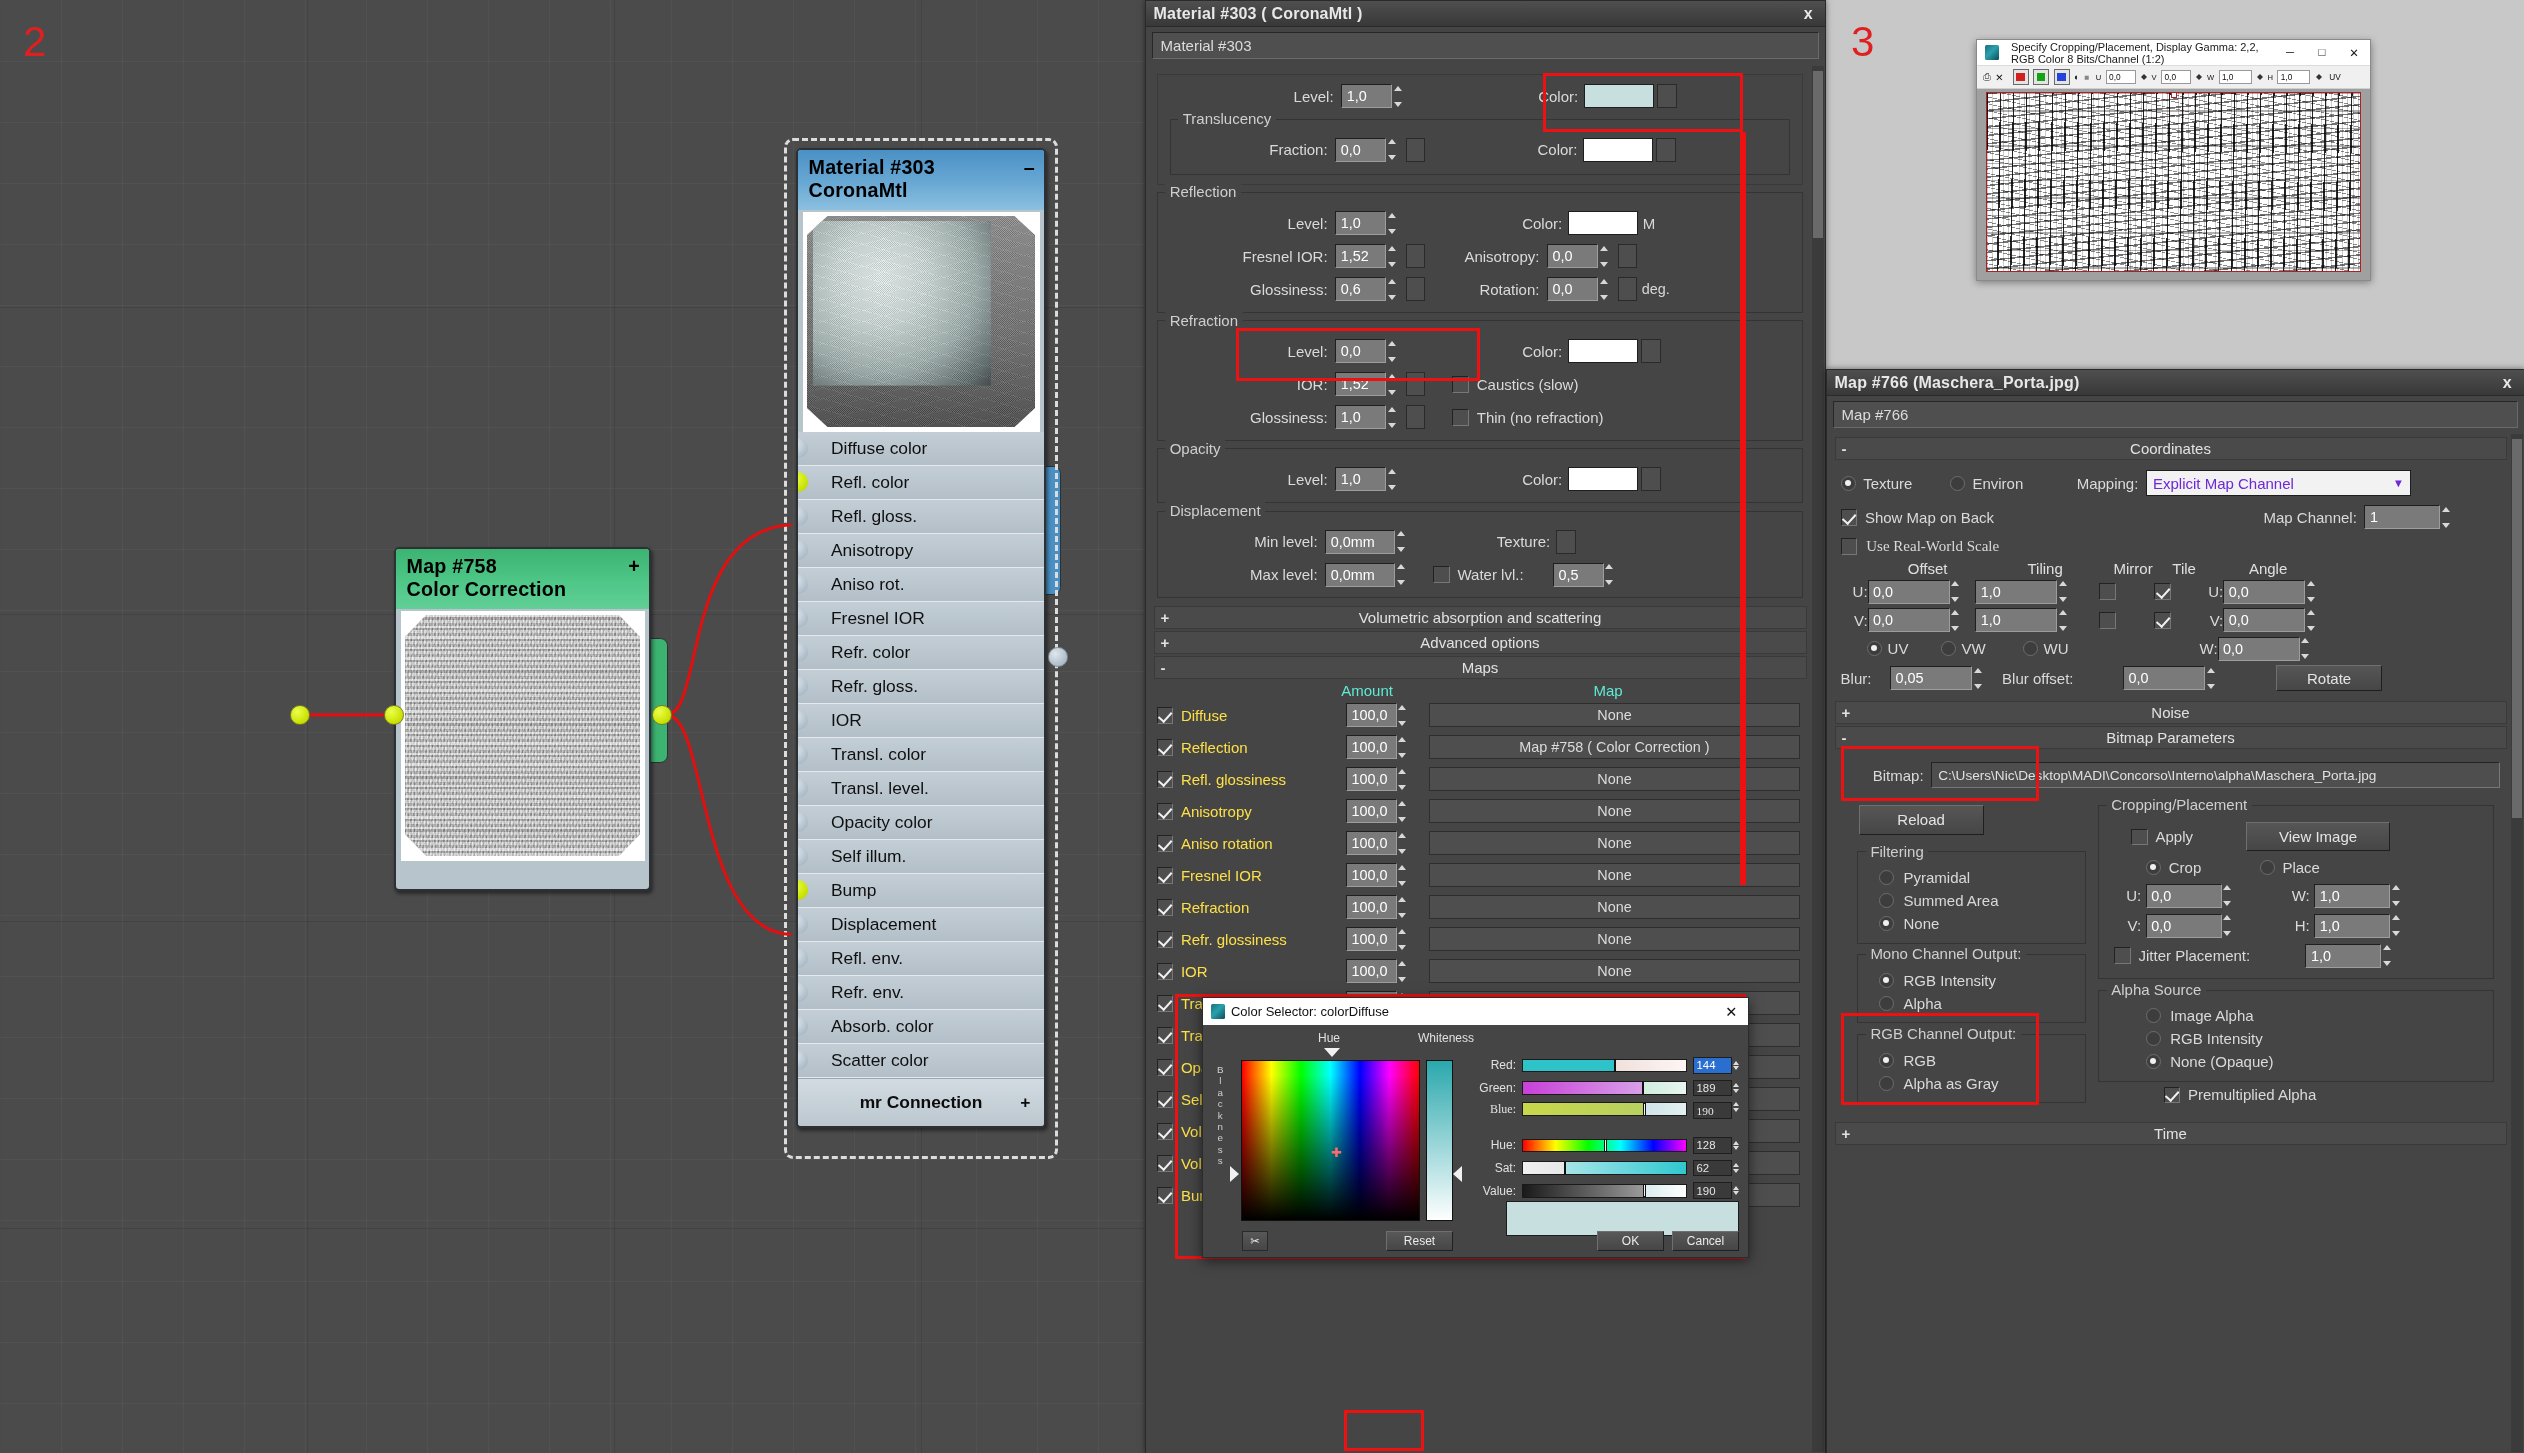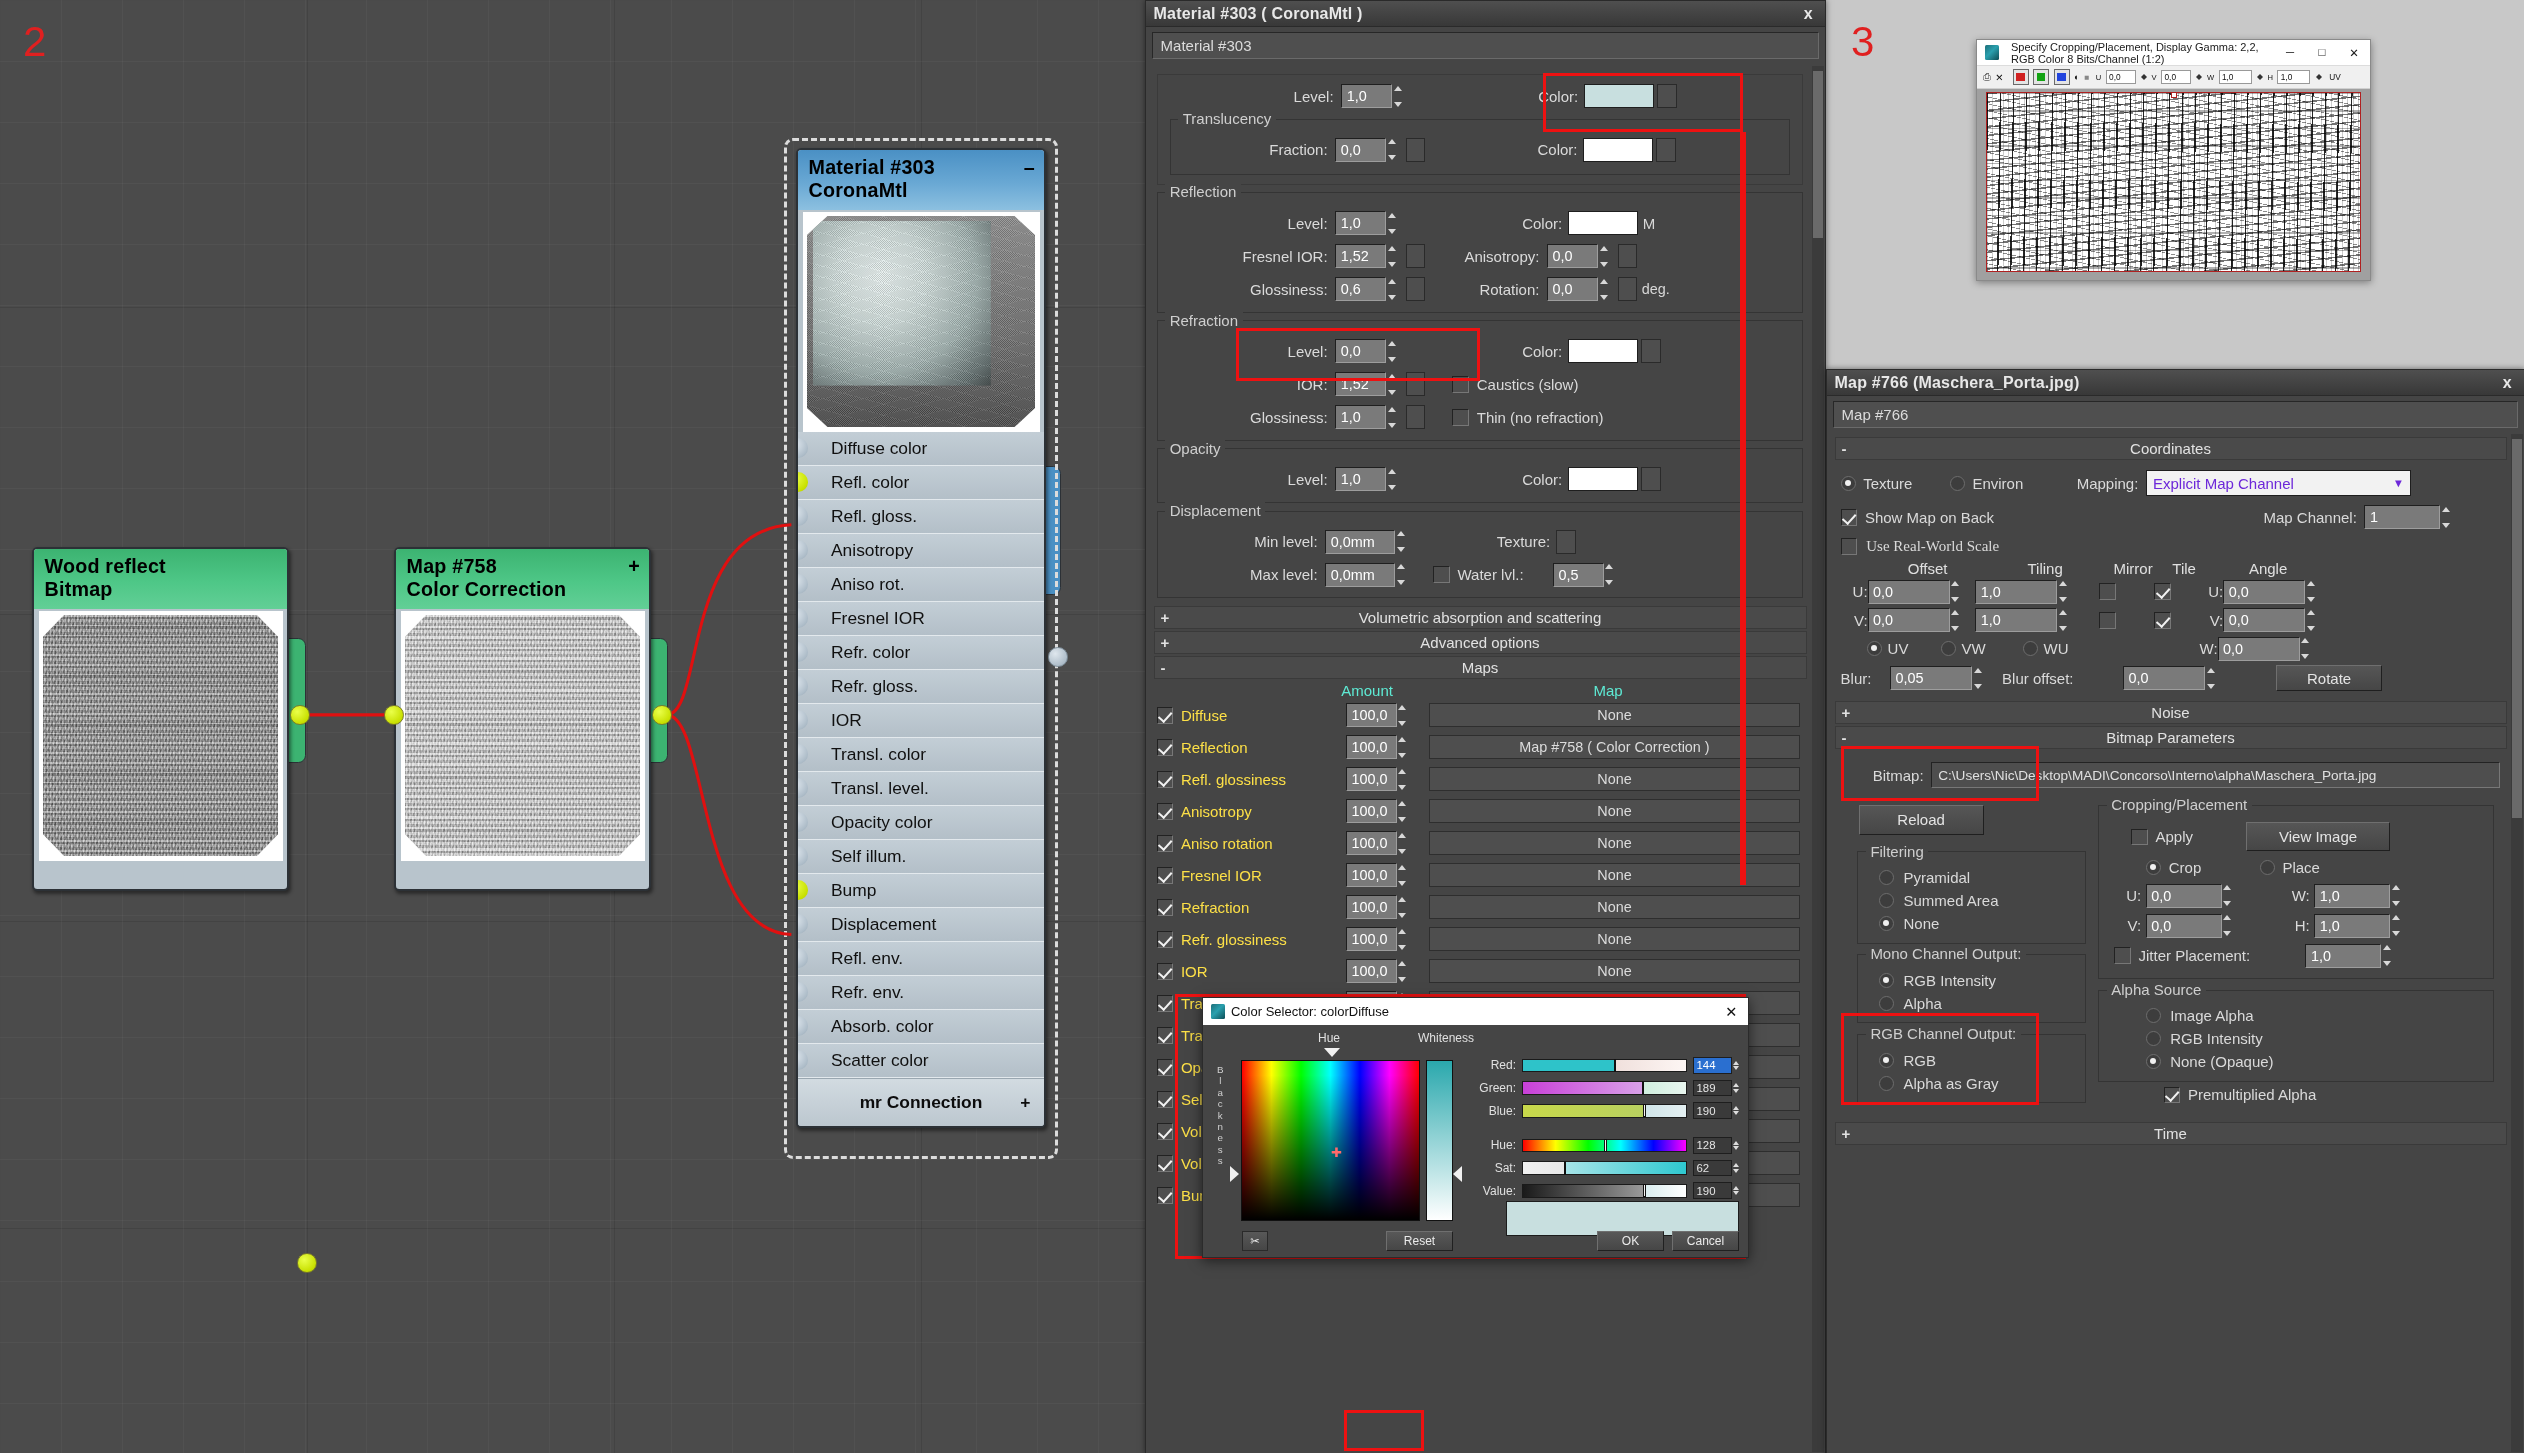--- a/index.html
+++ b/index.html
@@ -317,33 +317,20 @@
 <div id="node-editor">
 
   <div class="marker-num" style="left:23px; top:21px;">2</div>
 
   <svg width="1145" height="1454" style="position:absolute;left:0;top:0;z-index:4;pointer-events:none;" viewBox="0 0 1512 1920">
     <path d="M 404 944 L 520 944" stroke="#e01010" stroke-width="4" fill="none"></path>
     <path d="M 880 944 C 930 944 900 700 1045 693" stroke="#e01010" stroke-width="4" fill="none"></path>
     <path d="M 880 944 C 935 944 920 1230 1045 1234" stroke="#e01010" stroke-width="4" fill="none"></path>
   </svg>
 
-  <div class="node" style="left:32px; top:547px; width:257px; height:344px;">
-    <div class="node-socket-right sock-green" style="top:91px;height:125px;"></div>
-    <div class="node-body" style="width:257px;height:344px;">
-      <div class="node-title green-title">
-        <span>Wood reflect</span>
-        <span class="l2">Bitmap</span>
-      </div>
-      <div class="thumb-wrap" style="height:250px;">
-        <div class="thumb tex-wood"></div>
-      </div>
-    </div>
-    <div class="port port-on" style="left:265px; top:706px; position:absolute;"></div>
-  </div>
   <div class="port port-on" style="left:290px; top:705px;"></div>
 
   <div class="node" style="left:394px; top:547px; width:257px; height:344px;">
     <div class="node-socket-right sock-green" style="top:91px;height:125px;"></div>
     <div class="node-body" style="width:257px;height:344px;">
       <div class="node-title green-title">
         <span class="corner">+</span>
         <span>Map #758</span>
         <span class="l2">Color Correction</span>
       </div>
@@ -1287,21 +1274,21 @@
           <div class="sl-label" style="width: 47px;">Green:</div>
           <div class="sl-track" style="flex: 1 1 0%; margin: 0px 6px; background: linear-gradient(to right, rgb(200, 64, 216), rgb(216, 160, 232) 73%, rgb(207, 238, 222) 73%, rgb(232, 246, 239));">
             <div class="sl-mark" style="left: 73%;"></div>
           </div>
           <div class="num-in">189</div>
           <div class="tinyspin">
             <i class="up"></i>
             <i class="dn"></i>
           </div>
         </div>
-        <div style="display: flex; align-items: center; margin-bottom: 6px;">
+        <div style="display: flex; align-items: flex-start; margin-bottom: 6px; font-family: Liberation Serif, serif;">
           <div class="sl-label" style="width: 47px;">Blue:</div>
           <div class="sl-track" style="flex: 1 1 0%; margin: 0px 6px; background: linear-gradient(to right, rgb(200, 216, 74), rgb(184, 208, 96) 74%, rgb(207, 228, 232) 74%, rgb(228, 240, 242));">
             <div class="sl-mark" style="left: 74%;"></div>
           </div>
           <div class="num-in">190</div>
           <div class="tinyspin">
             <i class="up"></i>
             <i class="dn"></i>
           </div>
         </div>

